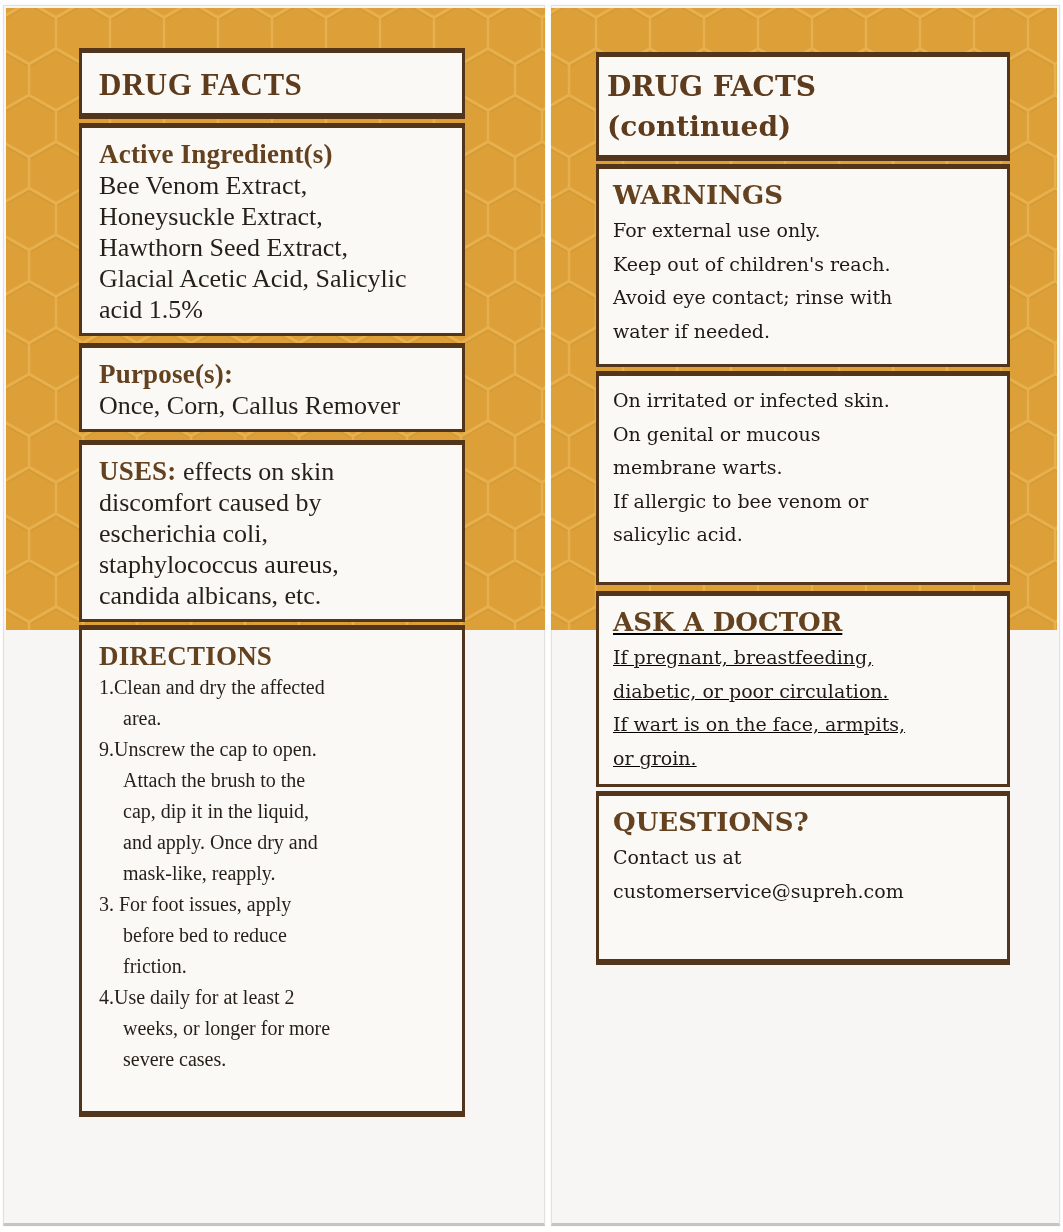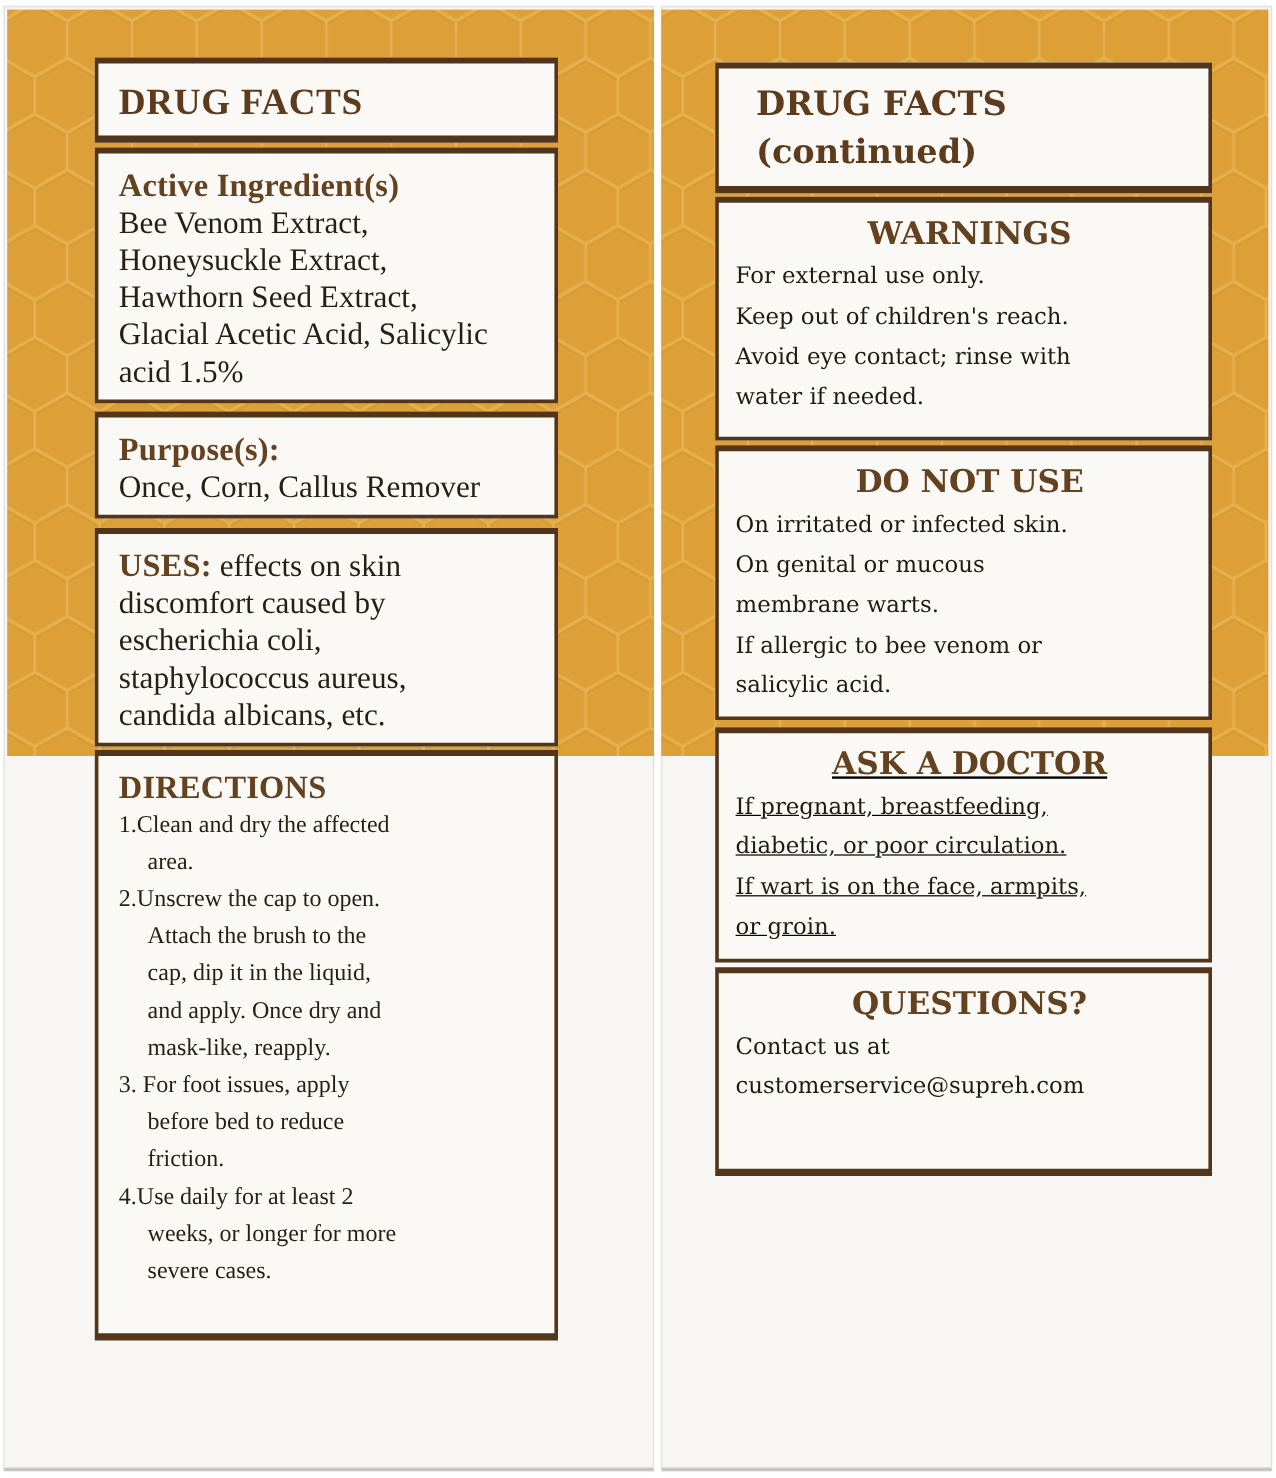--- a/index.html
+++ b/index.html
@@ -54,27 +54,27 @@
     color:#251f18; font-size:20px; line-height:31px; white-space:pre;
     padding-left:24px; text-indent:-24px;
   }
 
   
   .card-right { font-family:"DejaVu Serif", serif; }
   .card-right .hdr-title {
     font-weight:bold; color:#5d3b1c; font-size:28px; line-height:40px;
   }
   .card-right .sec-title {
-    font-weight:bold; color:#64411f; font-size:26px; line-height:37px;text-align:center;
+    font-weight:bold; color:#64411f; font-size:26px; line-height:37px;
   }
   .card-right .sec-body {
     color:#1f1a14; font-size:19px; line-height:33.5px; white-space:pre;
   }
   .card-right .sec { padding:8px 4px 8px 14px; }
-  .card-right .sec-header { padding-top:10px; padding-left:31px; }
+  .card-right .sec-header { padding-top:10px; padding-left:8px; }
 
   
   .h-hdr        { min-height:62px; margin-top:0; }
   .h-active     { min-height:208px; }
   .h-purpose    { min-height:76px;  margin-top:7px; }
   .h-uses       { min-height:178px; margin-top:8px; }
   .h-directions { min-height:492px; margin-top:3px; }
   .h-warnings   { min-height:203px; margin-top:3px; }
   .h-donotuse   { min-height:214px; }
   .h-askdoctor  { min-height:196px; margin-top:6px;text-decoration:underline; }
@@ -137,21 +137,21 @@
 discomfort caused by
 escherichia coli,
 staphylococcus aureus,
 candida albicans, etc.</span></div>
     </section>
 
     <section class="sec h-directions sec-last">
       <div class="sec-title dir-title">DIRECTIONS</div>
       <div class="dir-item">1.Clean and dry the affected
 area.</div>
-      <div class="dir-item">2.Unscrew the cap to open.
+      <div class="dir-item">9.Unscrew the cap to open.
 Attach the brush to the
 cap, dip it in the liquid,
 and apply. Once dry and
 mask-like, reapply.</div>
       <div class="dir-item">3. For foot issues, apply
 before bed to reduce
 friction.</div>
       <div class="dir-item">4.Use daily for at least 2
 weeks, or longer for more
 severe cases.</div>
@@ -165,21 +165,20 @@
 
     <section class="sec h-warnings">
       <div class="sec-title">WARNINGS</div>
       <div class="sec-body">For external use only.
 Keep out of children's reach.
 Avoid eye contact; rinse with
 water if needed.</div>
     </section>
 
     <section class="sec h-donotuse">
-      <div class="sec-title">DO NOT USE</div>
       <div class="sec-body">On irritated or infected skin.
 On genital or mucous
 membrane warts.
 If allergic to bee venom or
 salicylic acid.</div>
     </section>
 
     <section class="sec h-askdoctor">
       <div class="sec-title">ASK A DOCTOR</div>
       <div class="sec-body">If pregnant, breastfeeding,

